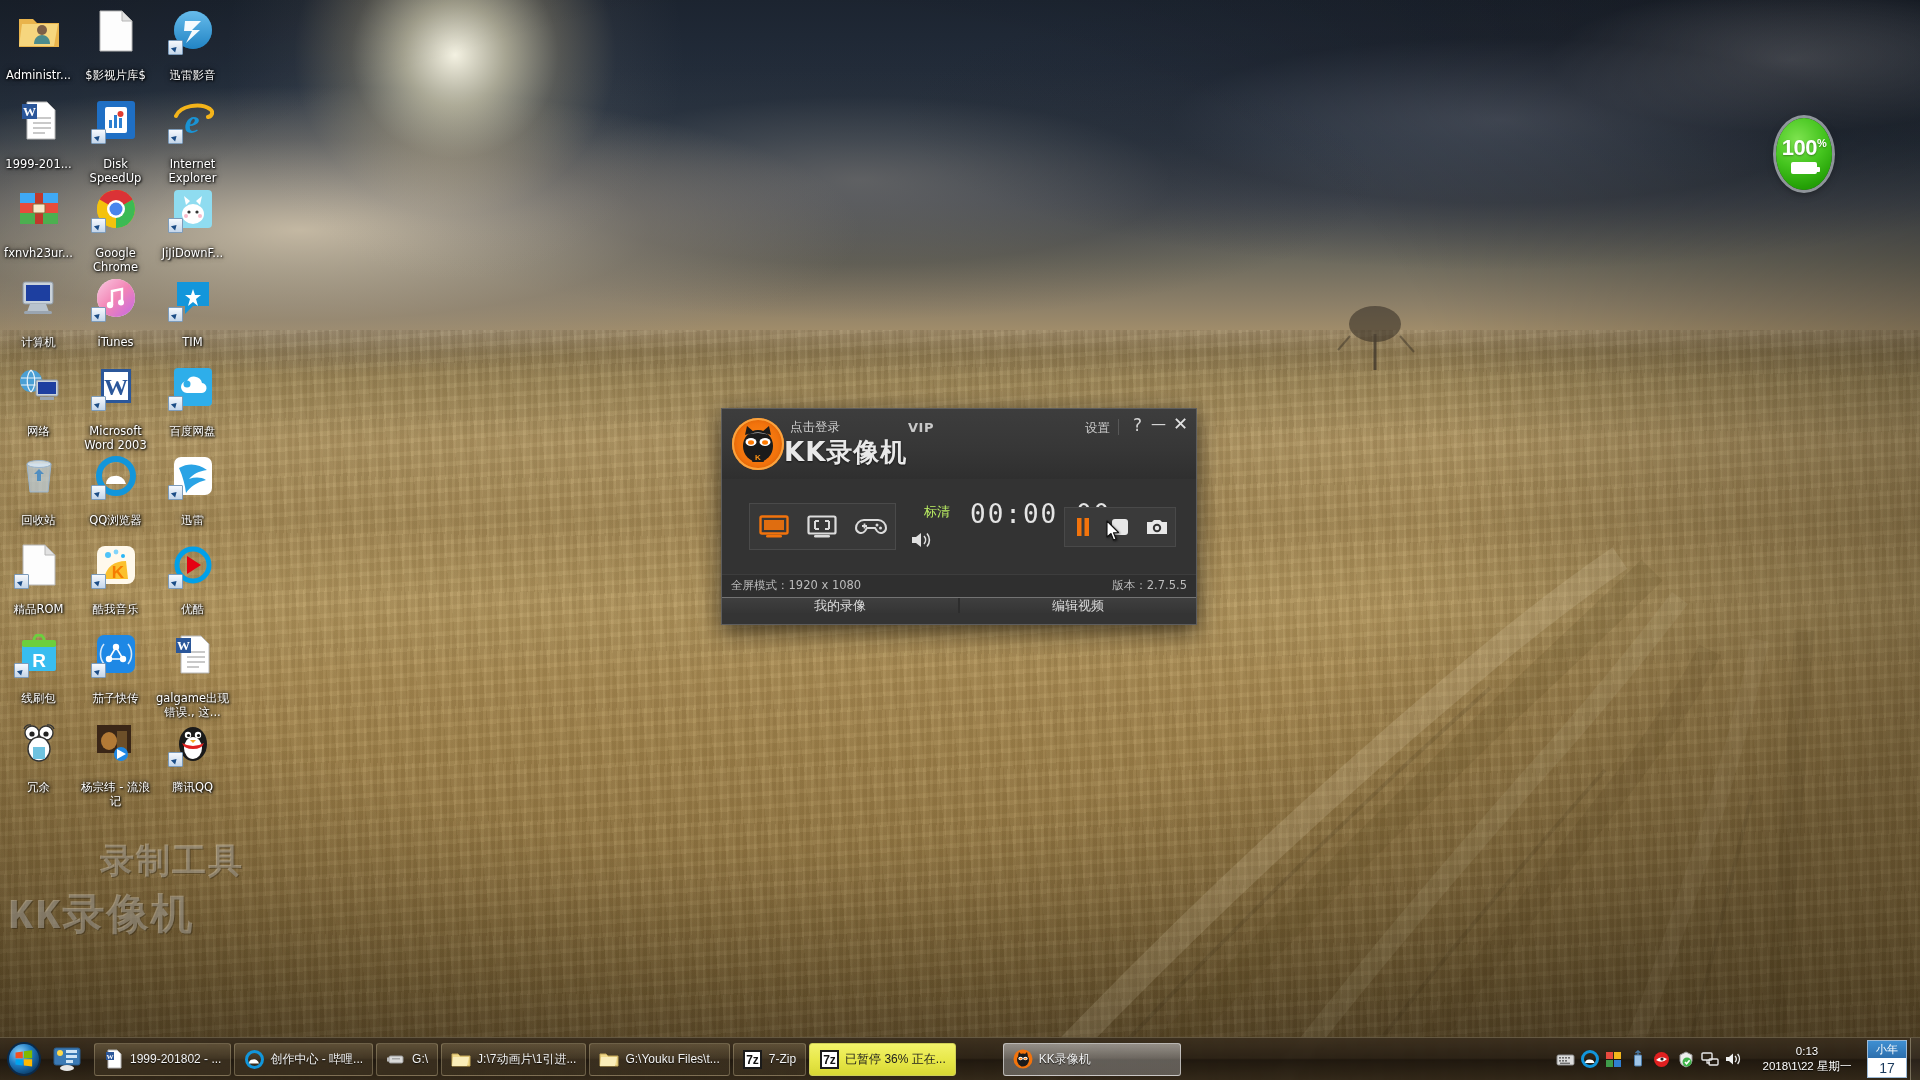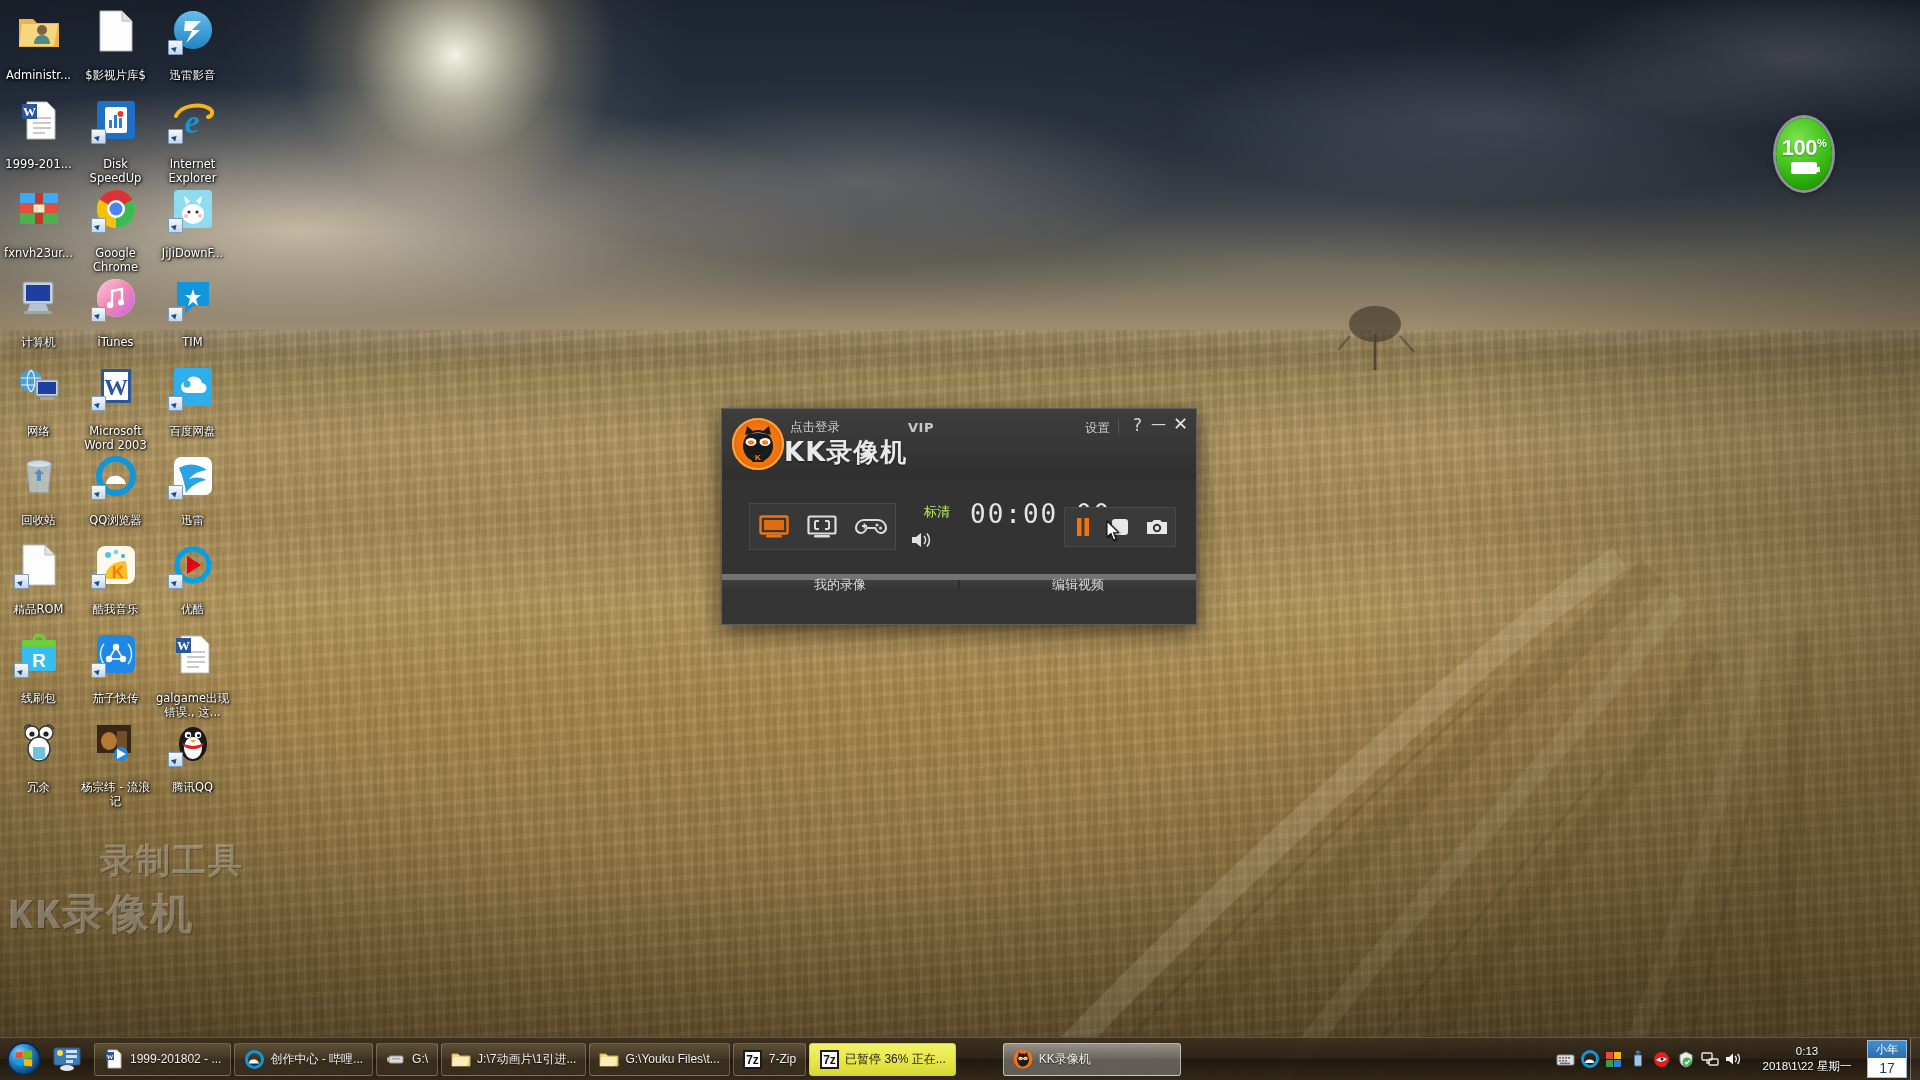--- a/index.html
+++ b/index.html
@@ -219,21 +219,21 @@
     background: #2f2f2f;
     border-top: 1px solid #3d3d3d;
     font-size: 11.5px; color: #bcbcbc;
   }
   #status-left { position: absolute; left: 9px; top: 3px; }
   #status-right{ position: absolute; right: 9px; top: 3px; }
 
   #kk-footer {
     display: flex; height: 16px;
     background: #0c4a6e;
-    border-top: 6px solid #737373;
+    border-top: 1px solid #737373;
   }
   .footer-btn {
     flex: 1;
     display: flex; align-items: center; justify-content: center;
     font-size: 13px; color: #dcdcdc;
     background: linear-gradient(to bottom,#3f3f3f,#353535);
     cursor: pointer;
   }
   .footer-btn + .footer-btn { border-left: 2px solid #2d2d2d; }
 
@@ -816,20 +816,24 @@
         <div class="rec-btn">
           <svg width="24" height="20" viewBox="0 0 24 20">
             <path d="M2 5 h5 l2-2 h6 l2 2 h5 v12 h-20 z" fill="#e8e8e8"></path>
             <circle cx="12" cy="11" r="4.2" fill="#333"></circle>
             <circle cx="12" cy="11" r="2.2" fill="#e8e8e8"></circle>
           </svg>
         </div>
       </div>
     </div>
 
+    <div id="kk-statusrow">
+      <span id="status-left">全屏模式：1920 x 1080</span>
+      <span id="status-right">版本：2.7.5.5</span>
+    </div>
 
     <div id="kk-footer">
       <div class="footer-btn">我的录像</div>
       <div class="footer-btn">编辑视频</div>
     </div>
   </div>
 
   <svg id="cursor" viewBox="0 0 14 22">
     <path d="M1 1 L1 17 L5 13.5 L7.5 20 L10 19 L7.5 12.8 L12.5 12.5 Z" fill="#fff" stroke="#111" stroke-width="1.1" stroke-linejoin="round"></path>
   </svg>

